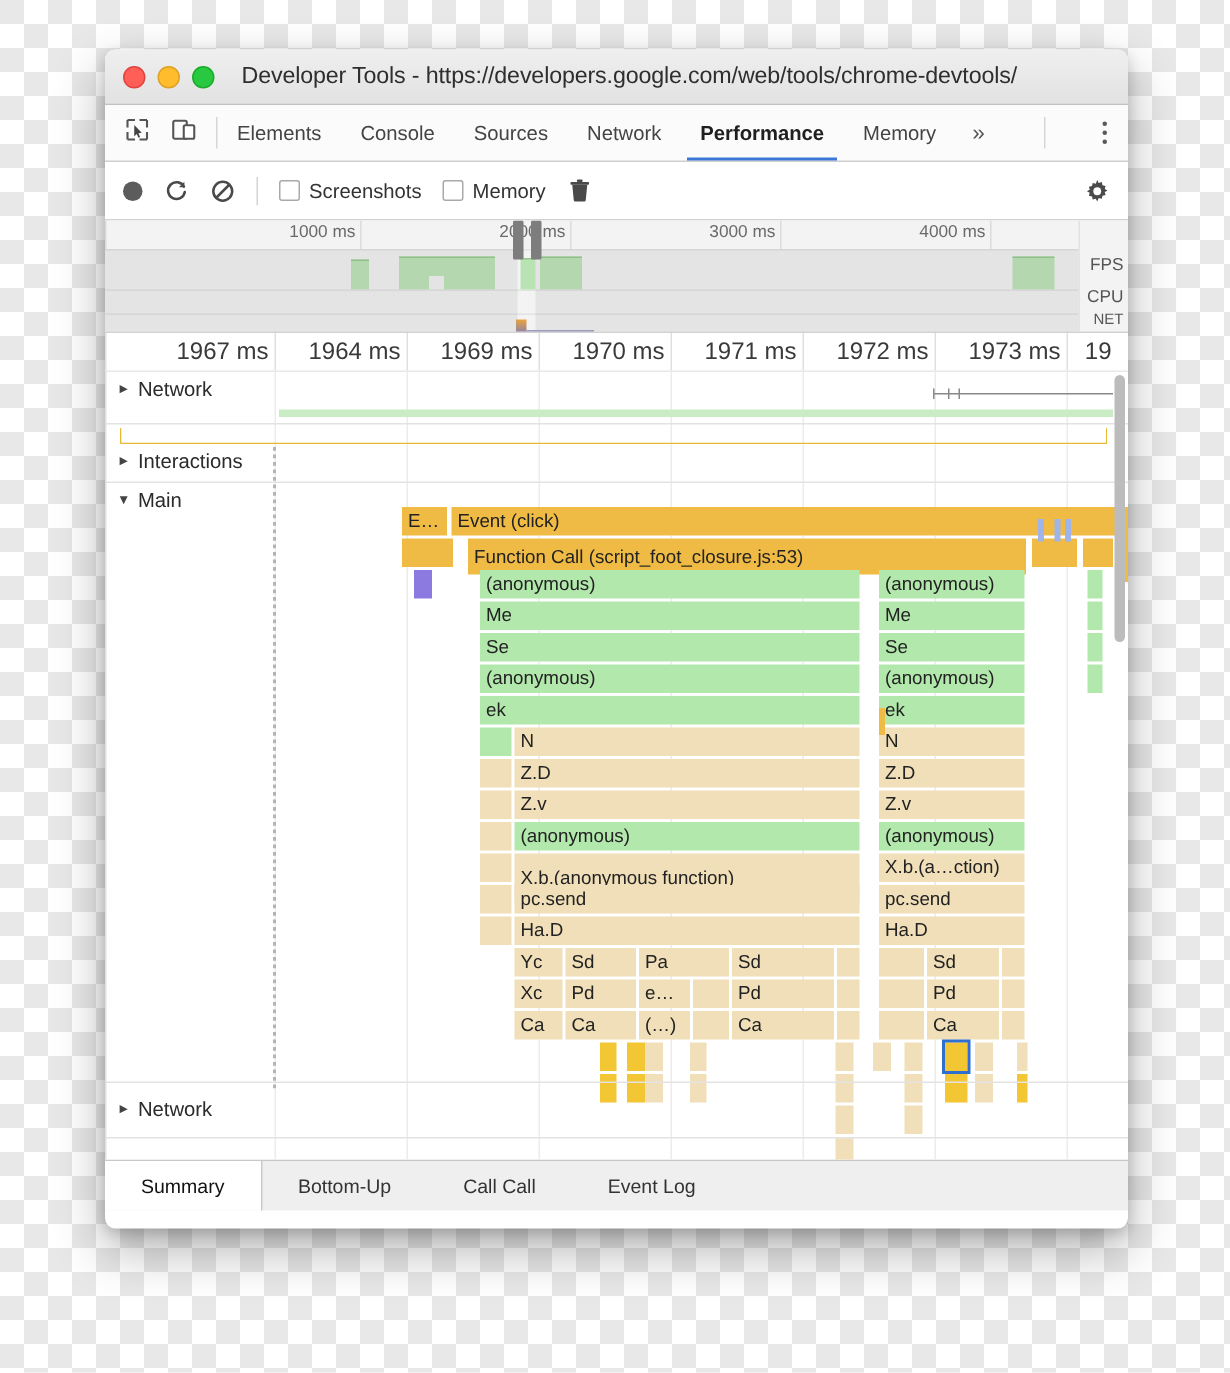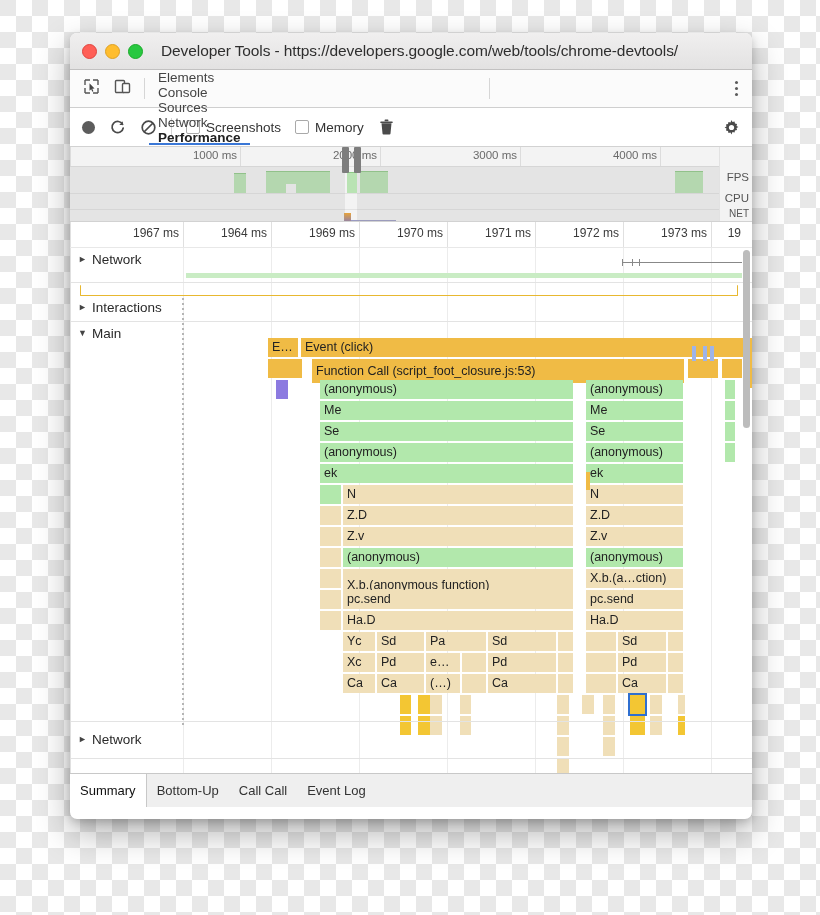--- a/index.html
+++ b/index.html
@@ -35,21 +35,21 @@
     white-space:nowrap;
   }
 
   
   .tabstrip{
     height:37px;background:#fbfbfb;border-bottom:1px solid #cfcfcf;
     display:flex;align-items:stretch;position:relative;
   }
   .tb-icons{display:flex;align-items:center;gap:14px;padding:0 13px;}
   .tb-sep{width:1px;background:#d6d6d6;margin:8px 0;}
-  .tabs{display:flex;align-items:stretch;flex-direction:column;}
+  .tabs{display:flex;align-items:stretch;}
   .tab{
     display:flex;align-items:center;padding:0 13px;font-size:13.5px;
     color:#444;white-space:nowrap;position:relative;
   }
   .tab.active{color:#202020;font-weight:bold;}
   .tab.active::after{
     content:"";position:absolute;left:4px;right:4px;bottom:0;height:2px;
     background:#3a77d6;
   }
   .tab.more{font-size:15px;color:#555;padding:0 11px;}
@@ -94,21 +94,21 @@
   .ov-dim{position:absolute;top:19px;bottom:0;background:rgba(160,160,160,.18);z-index:3;}
   .ov-window{position:absolute;top:0;bottom:0;background:transparent;z-index:3;}
   .ov-handle{position:absolute;top:0;width:7px;height:26px;background:#7d7d7d;border-radius:1px;z-index:6;}
 
   
   .ruler{
     height:25px;background:#fff;position:relative;border-bottom:1px solid #e8e8e8;
   }
   .ruler .rt{position:absolute;top:0;bottom:0;border-left:1px solid #e0e0e0;}
   .ruler .rt span{
-    position:absolute;right:5px;top:4px;font-size:12px;color:#3a3a3a;white-space:nowrap;
+    position:absolute;right:5px;top:4px;font-size:16px;color:#3a3a3a;white-space:nowrap;
   }
 
   
   .flame{
     position:relative;height:525px;background:#fff;overflow:hidden;
   }
   .grid-line{position:absolute;top:0;bottom:0;width:1px;background:#ececec;}
   .divider{position:absolute;left:0;right:0;height:1px;background:#e3e3e3;}
   .track-lbl{
     position:absolute;font-size:13.5px;color:#2a2a2a;display:flex;align-items:center;gap:5px;
@@ -137,21 +137,21 @@
 
   
   .vscroll{position:absolute;right:2px;width:7px;border-radius:4px;background:#bcbcbc;z-index:10;}
 
   
   .bottombar{
     height:33px;background:#efefef;border-top:1px solid #c8c8c8;
     display:flex;align-items:stretch;
   }
   .btab{
-    display:flex;align-items:center;padding:0 10px;font-size:13px;color:#333;
+    display:flex;align-items:center;padding:0 24px;font-size:13px;color:#333;
     white-space:nowrap;
   }
   .btab.active{background:#fff;border-right:1px solid #c8c8c8;color:#111;}
 </style>
 </head>
 <body>
 
 <div class="window">
 
   <div class="titlebar">

